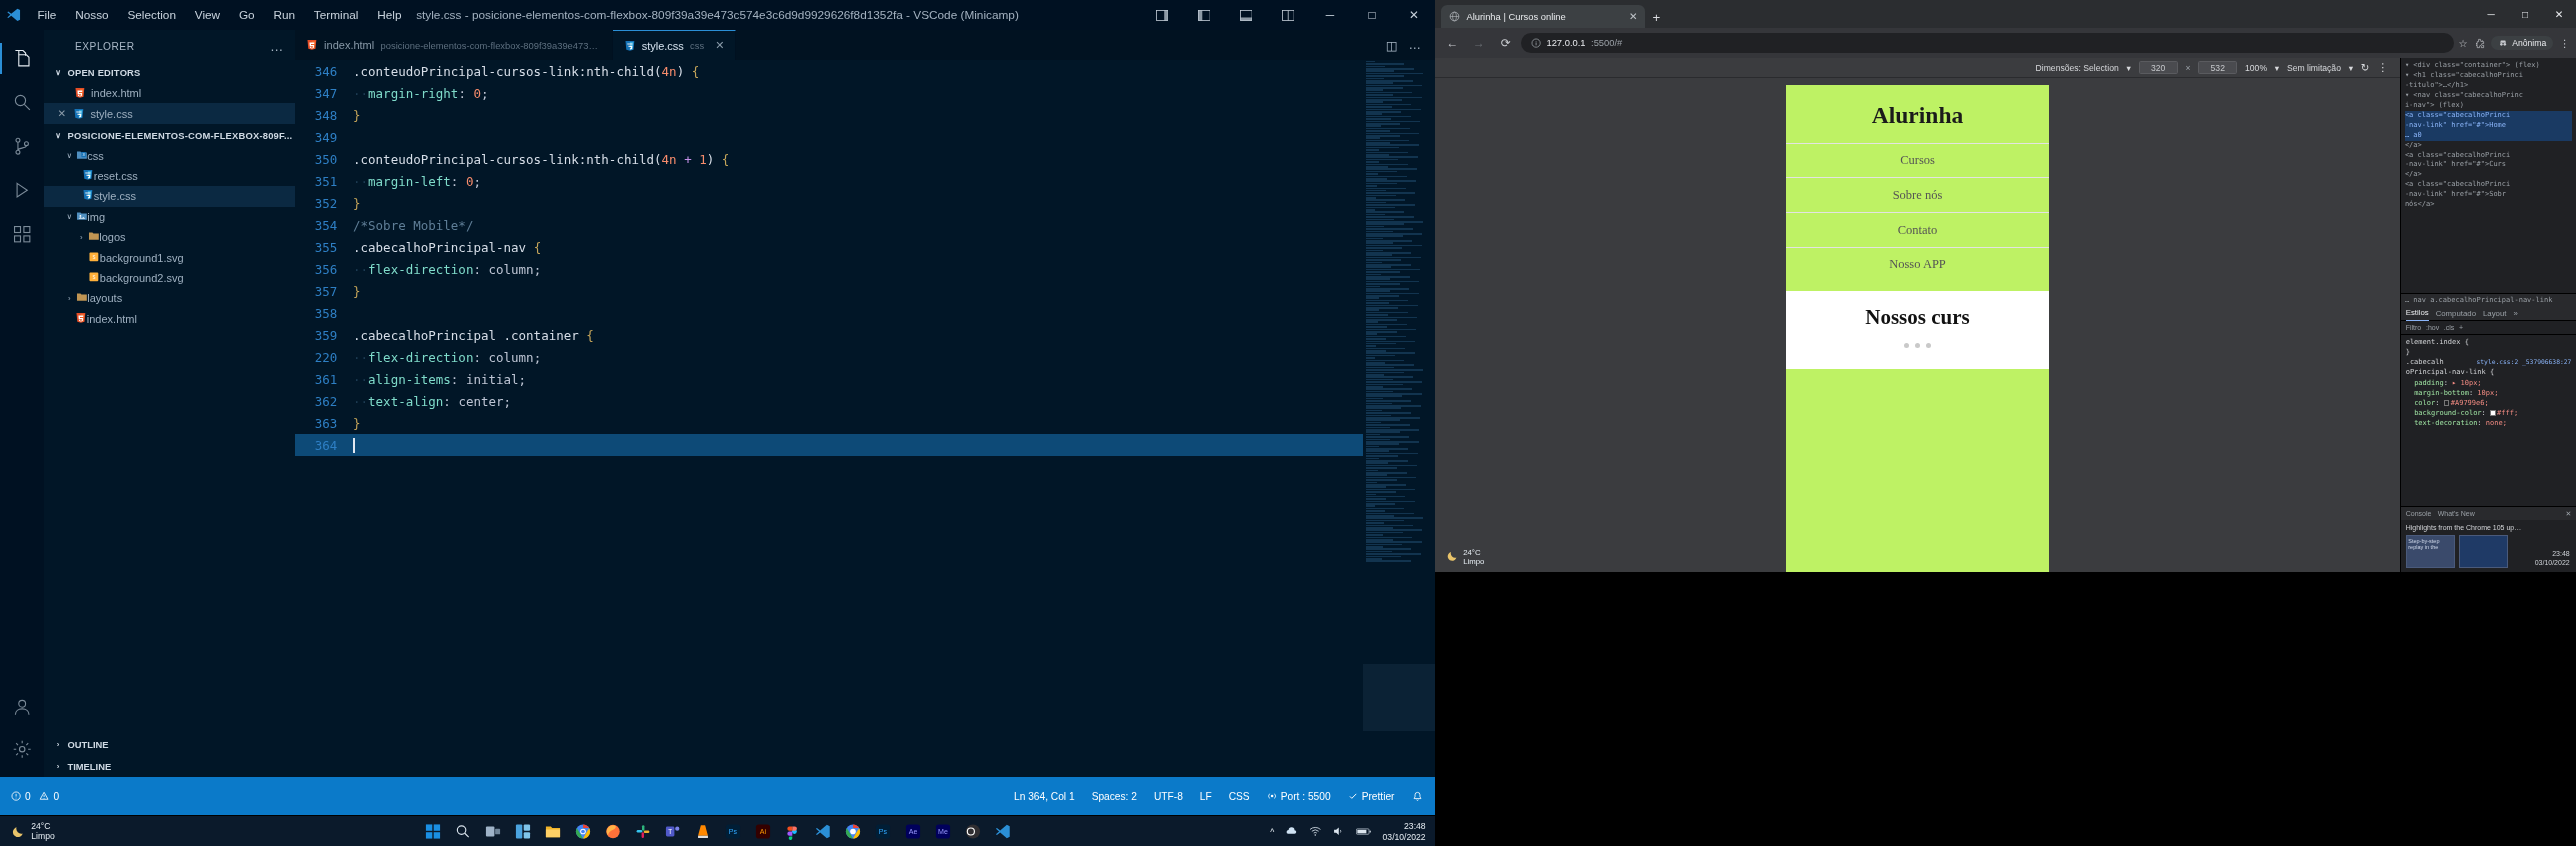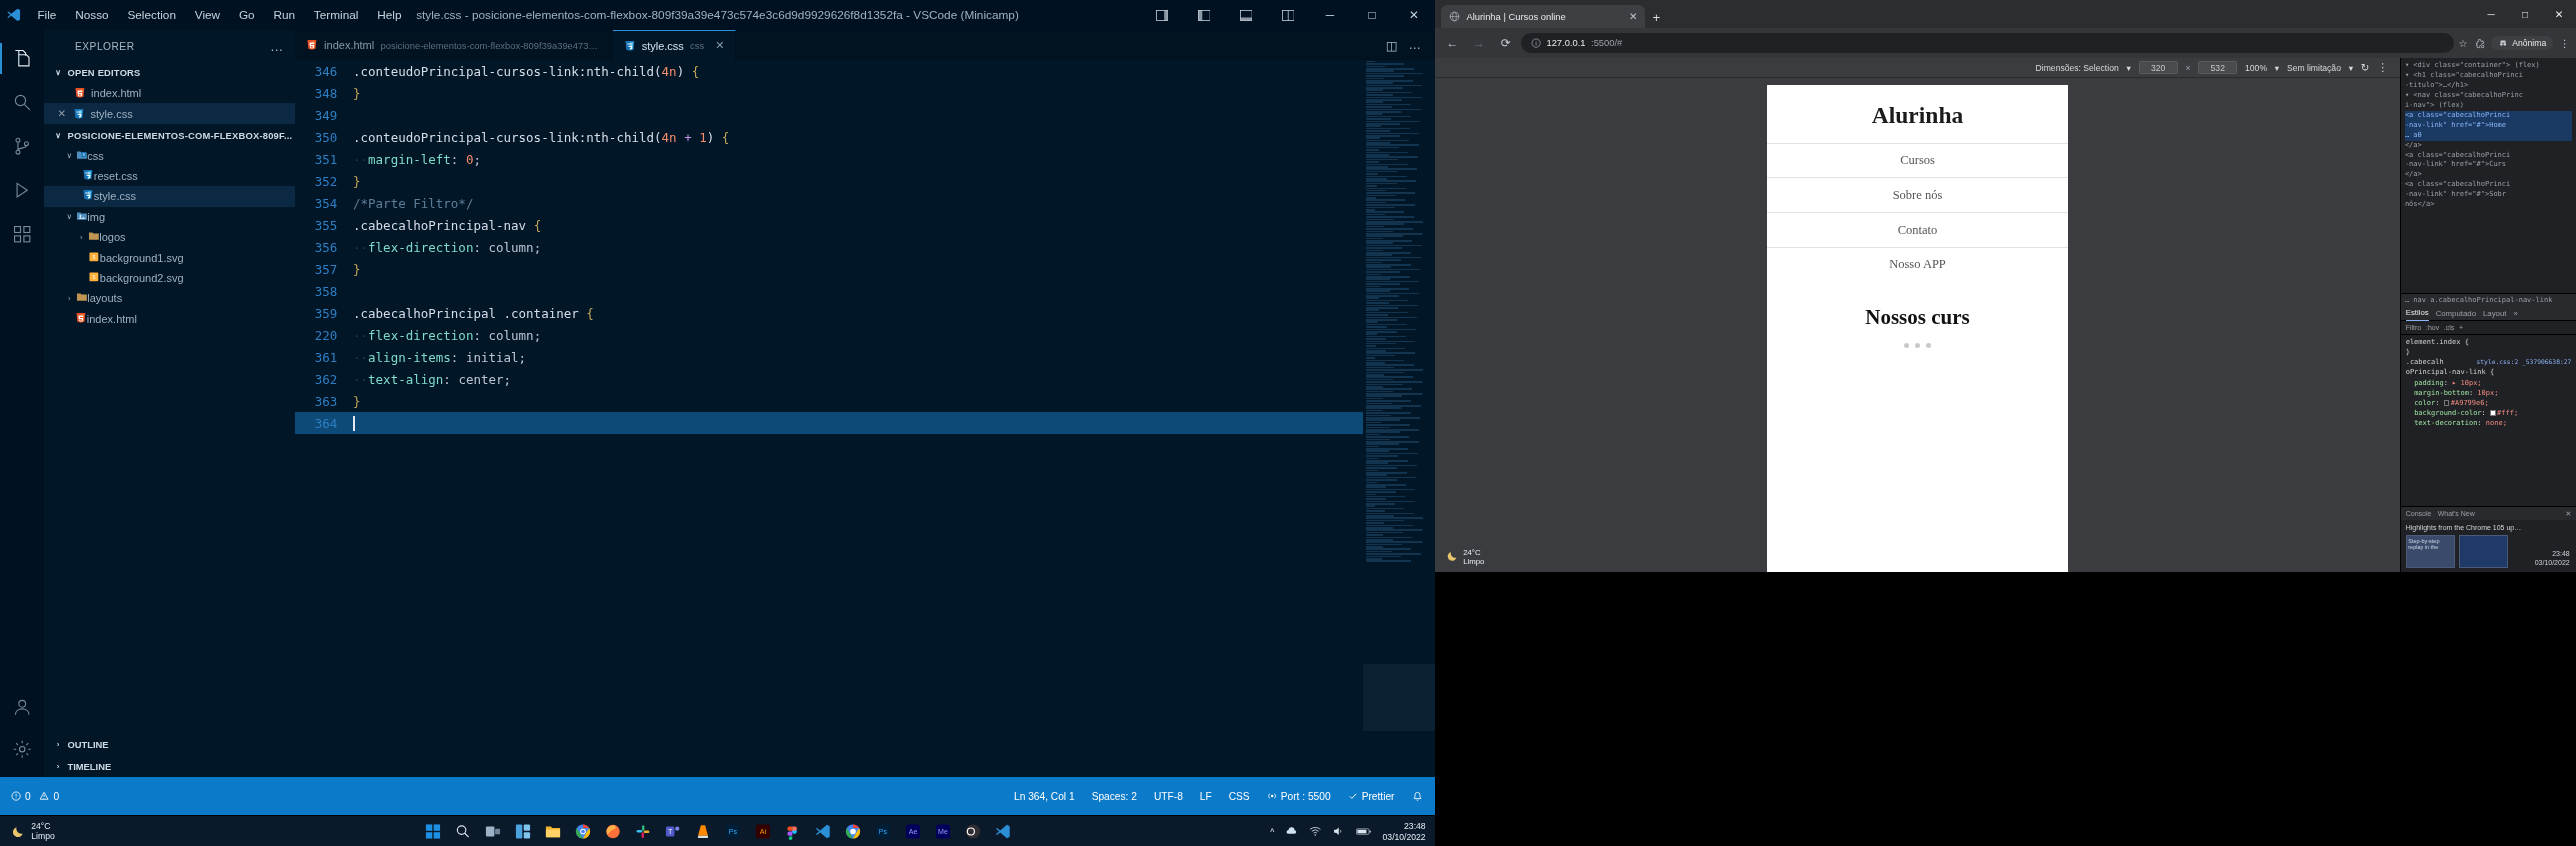--- a/index.html
+++ b/index.html
@@ -115,21 +115,21 @@
 
   .ch-content { position:absolute; top:58px; left:0; right:0; bottom:0; display:flex; }
   .viewport-col { flex:1; background:#3b3c3f; display:flex; flex-direction:column; min-width:0; }
   .device-bar { height:20.4px; background:#3b3c3f; display:flex; align-items:center; justify-content:flex-end; gap:7.8px; padding-right:11px; color:#d7d9dc; font-size:8.6px; border-bottom:0.8px solid #2a2b2e; }
   .dev-input { width:39px; height:13.3px; background:#4a4b4f; border:0.8px solid #5a5b5f; border-radius:1.6px; color:#c6c8cb; font-size:8.6px; display:flex; align-items:center; justify-content:center; }
   .dev-x { color:#9aa0a6; }
   .dev-kebab { font-size:11px; letter-spacing:0.8px; }
   .dev-icon { font-size:10.2px; }
 
   .page-area { flex:1; background:#3b3c3f; display:flex; justify-content:center; padding-top:6.3px; overflow:hidden; position:relative; }
-  .page { width:301px; background:#ffffff; height:100%; font-family:"Liberation Serif", serif; overflow:hidden; position:relative; }
+  .page { width:263px; background:#bef264; height:100%; font-family:"Liberation Serif", serif; overflow:hidden; position:relative; }
   .page-logo { text-align:center; font-size:23.5px; font-weight:bold; color:#1b1b1b; padding:17px 0 14px; font-family:"Liberation Serif", serif; }
   .page-nav { display:flex; flex-direction:column; }
   .page-nav a { display:block; text-align:center; padding:9.4px 0; color:#555; font-size:12.5px; border-top:0.8px solid #e3e3e3; text-decoration:none; font-family:"Liberation Serif", serif; }
   .page-banner { margin-top:9.4px; background:#fff; padding:14px 0 20.4px; }
   .page-banner h2 { text-align:center; font-size:21px; color:#111; font-weight:bold; white-space:nowrap; font-family:"Liberation Serif", serif; }
   .page-dots { display:flex; justify-content:center; gap:5.5px; margin-top:12.5px; }
   .page-dots i { width:5.5px; height:5.5px; border-radius:50%; background:#c9c9c9; display:block; }
 
   
   .devtools { width:176px; background:#202124; border-left:0.8px solid #000; display:flex; flex-direction:column; font-size:7px; color:#d2d4d7; overflow:hidden; font-family:"DejaVu Sans Mono", monospace; }
@@ -440,20 +440,24 @@
           </div>
         </div>
 
         <div class="code-wrap">
           <div id="code-lines">
               <div class="code-line">
                 <span class="ln">346</span>
                 <span class="ctext"><span class="tok-sel">.conteudoPrincipal-cursos-link:nth-child(</span><span class="tok-num">4n</span><span class="tok-sel">)</span> <span class="tok-brace">{</span></span>
               </div>
               <div class="code-line">
+                <span class="ln">347</span>
+                <span class="ctext"><span class="indent">··</span><span class="tok-prop">margin-right</span><span class="tok-val">: </span><span class="tok-num">0</span><span class="tok-val">;</span></span>
+              </div>
+              <div class="code-line">
                 <span class="ln">348</span>
                 <span class="ctext"><span class="tok-brace">}</span></span>
               </div>
               <div class="code-line">
                 <span class="ln">349</span>
                 <span class="ctext"></span>
               </div>
               <div class="code-line">
                 <span class="ln">350</span>
                 <span class="ctext"><span class="tok-sel">.conteudoPrincipal-cursos-link:nth-child(</span><span class="tok-num">4n</span> <span class="tok-punc">+</span> <span class="tok-num">1</span><span class="tok-sel">)</span> <span class="tok-brace">{</span></span>
@@ -461,21 +465,21 @@
               <div class="code-line">
                 <span class="ln">351</span>
                 <span class="ctext"><span class="indent">··</span><span class="tok-prop">margin-left</span><span class="tok-val">: </span><span class="tok-num">0</span><span class="tok-val">;</span></span>
               </div>
               <div class="code-line">
                 <span class="ln">352</span>
                 <span class="ctext"><span class="tok-brace">}</span></span>
               </div>
               <div class="code-line">
                 <span class="ln">354</span>
-                <span class="ctext"><span class="tok-com">/*Parte Filtro*/</span></span>
+                <span class="ctext"><span class="tok-com">/*Sobre Mobile*/</span></span>
               </div>
               <div class="code-line">
                 <span class="ln">355</span>
                 <span class="ctext"><span class="tok-sel">.cabecalhoPrincipal-nav</span> <span class="tok-brace">{</span></span>
               </div>
               <div class="code-line">
                 <span class="ln">356</span>
                 <span class="ctext"><span class="indent">··</span><span class="tok-prop">flex-direction</span><span class="tok-val">: </span><span class="tok-val">column</span><span class="tok-val">;</span></span>
               </div>
               <div class="code-line">

